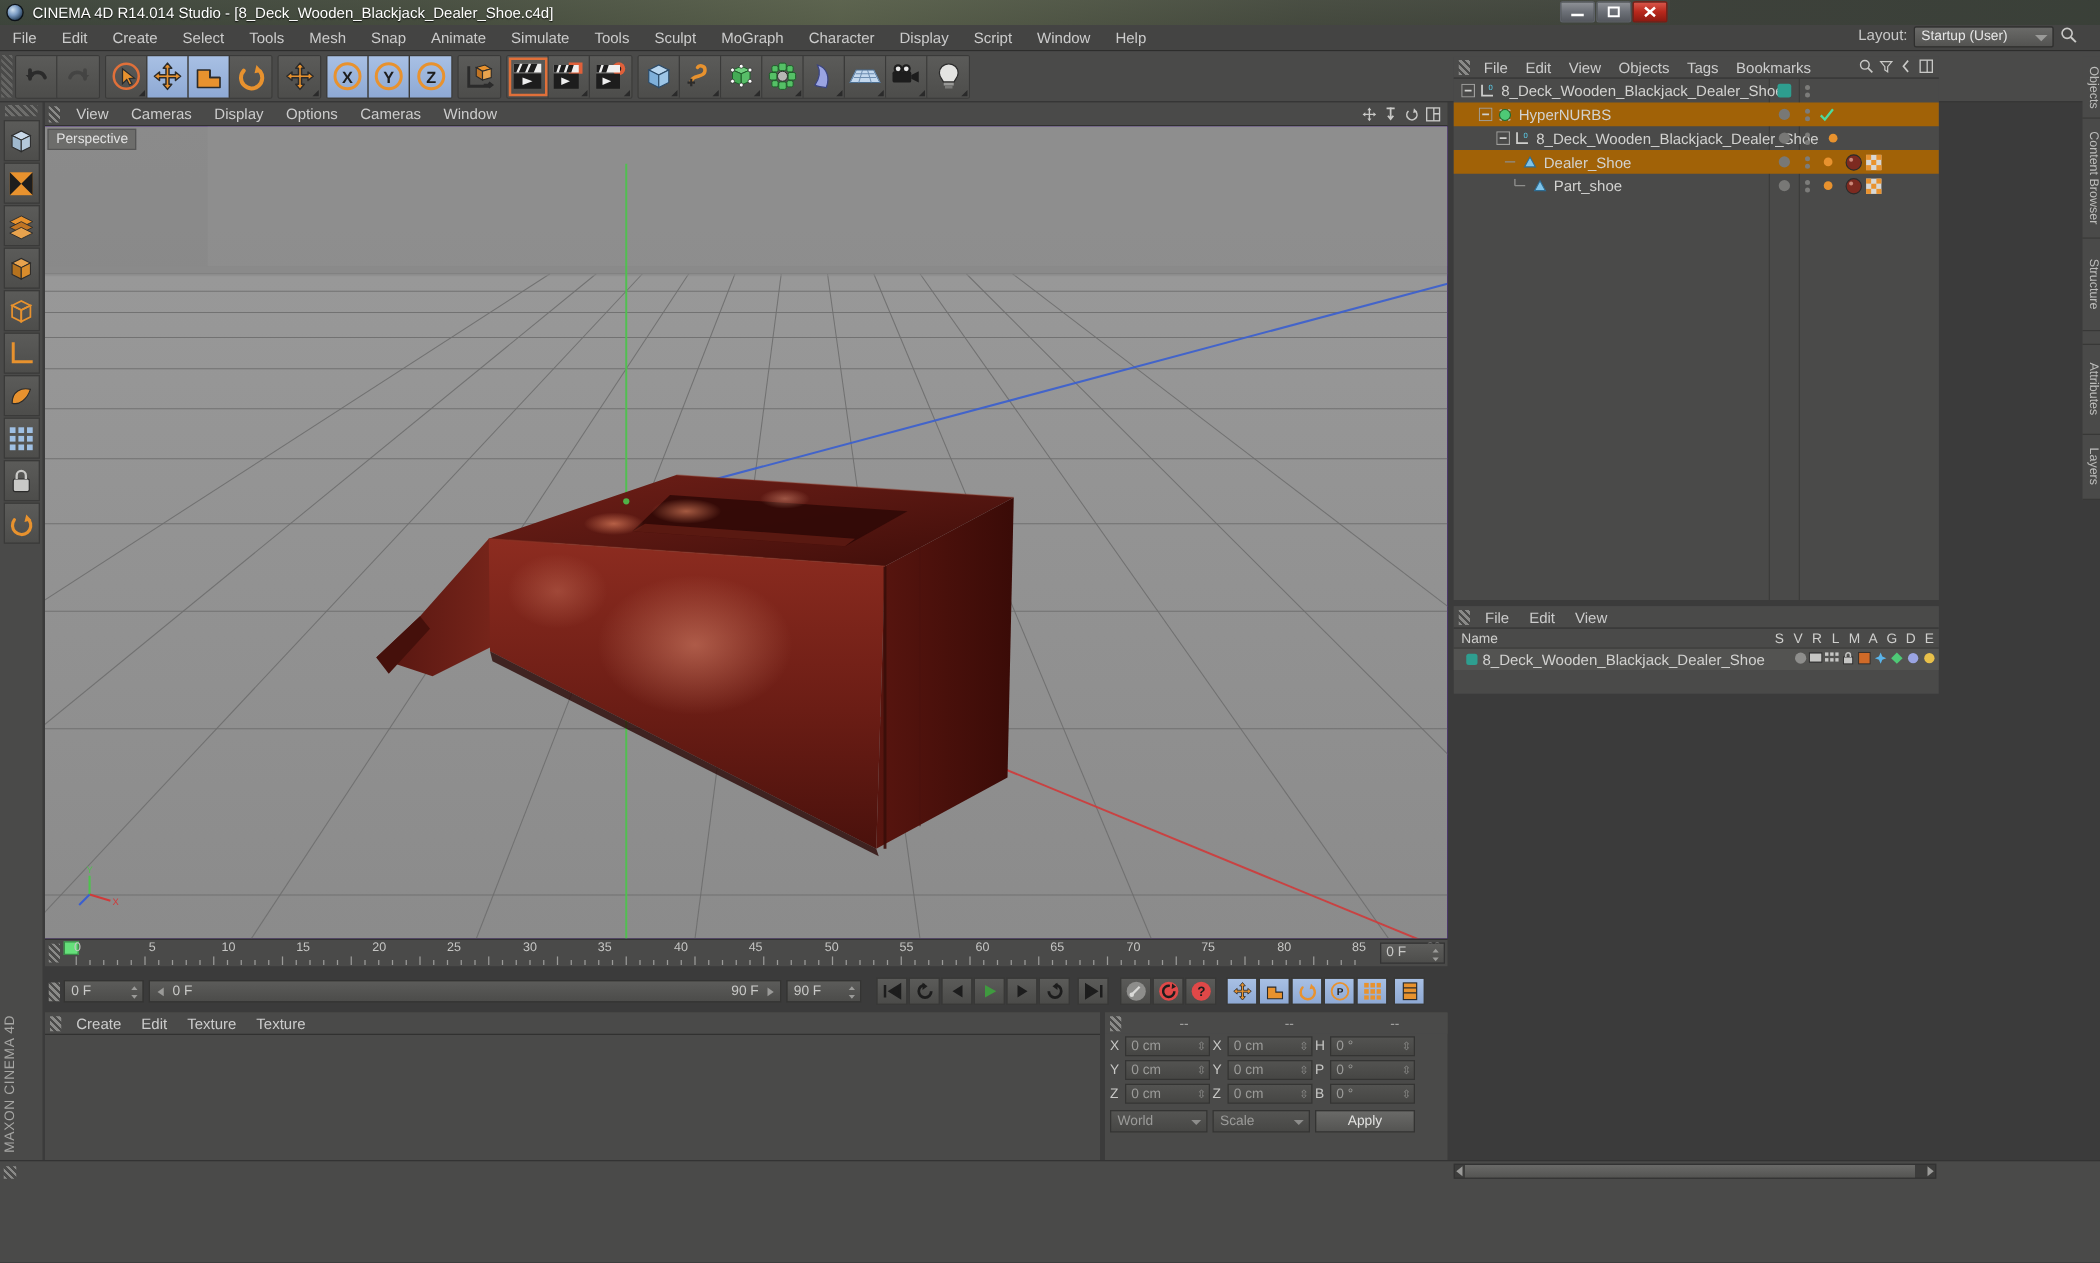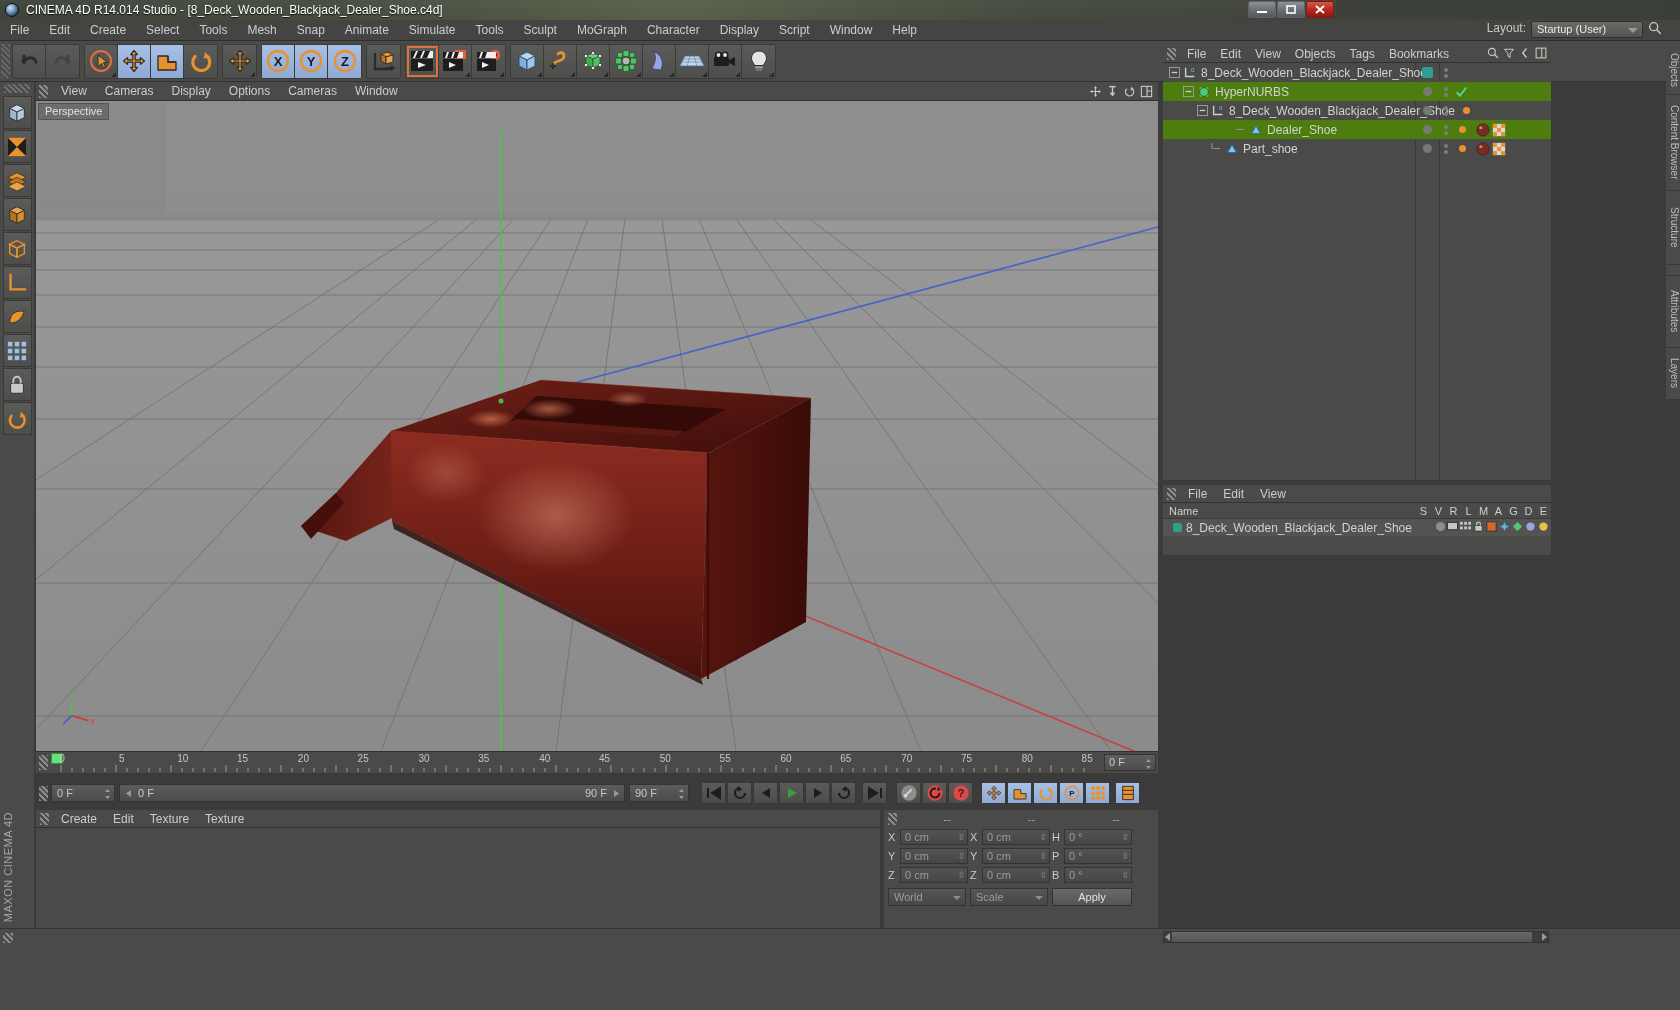--- a/index.html
+++ b/index.html
@@ -209,21 +209,21 @@
   .objmgr { position:absolute; left:1163px; top:45px; width:388px; height:435px; background:#4a4a49; }
   .om-menubar { height:18px; background:#4a4a49; display:flex; align-items:center; border-bottom:1px solid #313130; position:relative;}
   .om-menubar .grip2 {
     width:9px;height:12px;margin:0 4px 0 4px;
     background-image:repeating-linear-gradient(45deg, #8a8a88 0 2px, #4a4a49 2px 4px);
   }
   .om-menubar .mi { padding:0 7px; font-size:12px; line-height:18px; color:#cccccc; }
   .om-icons { position:absolute; right:4px; top:2px; display:flex; gap:4px; align-items:center; }
   .om-body { background:#4a4a49; height:417px; position:relative; }
   .om-row { height:19px; display:flex; align-items:center; position:relative; font-size:12px; color:#d2d2d0; }
-  .om-row.alt { background:#4d7c0f; }
+  .om-row.alt { background:#a16207; }
   .om-tree { display:flex; align-items:center; flex:1; min-width:0; }
   .om-icon { width:14px;height:14px; margin-right:4px; flex:none; }
   .om-name { white-space:nowrap; overflow:hidden; text-overflow:ellipsis; }
   .om-cols { position:absolute; right:0; top:0; height:19px; width:136px; display:flex; align-items:center;}
   .om-dots-col { width:24px; display:flex; align-items:center; justify-content:center; }
   .om-dot { width:9px;height:9px;border-radius:50%; background:#787876; }
   .om-dot.teal { width:11px;height:11px;border-radius:2px; background:#2e9e8f; }
   .om-vdots { width:14px; display:flex; flex-direction:column; align-items:center; gap:2px; }
   .om-vdots i { width:4px;height:4px;border-radius:50%; background:#7c7c7a; display:block; }
   .om-tags { width:96px; display:flex; align-items:center; gap:2px; padding-left:2px;}
@@ -1111,21 +1111,21 @@
               <i></i>
               <i></i>
             </div>
           <div class="om-tags">
             <span style="width:7px;height:7px;border-radius:50%;background:#e8922e;display:inline-block;margin-left:8px"></span>
           </div>
         </div>
       </div>
 
       <div class="om-row alt">
-        <div class="om-tree" style="padding-left:72px">
+        <div class="om-tree" style="padding-left:40px">
           <svg width="11" height="11" viewBox="0 0 12 12" style="margin-right:3px">
               <path d="M1 6 L10 6" stroke="#8e8e8c" stroke-width="1.2"></path>
             </svg>
           <svg class="om-icon" viewBox="0 0 16 16">
               <path d="M8 3 L13 12 L3 12 Z" fill="#7fc4ea" stroke="#2c6d94" stroke-width="1"></path>
             </svg>
           <span class="om-name">Dealer_Shoe</span>
         </div>
         <div class="om-cols">
           <div class="om-dots-col">

